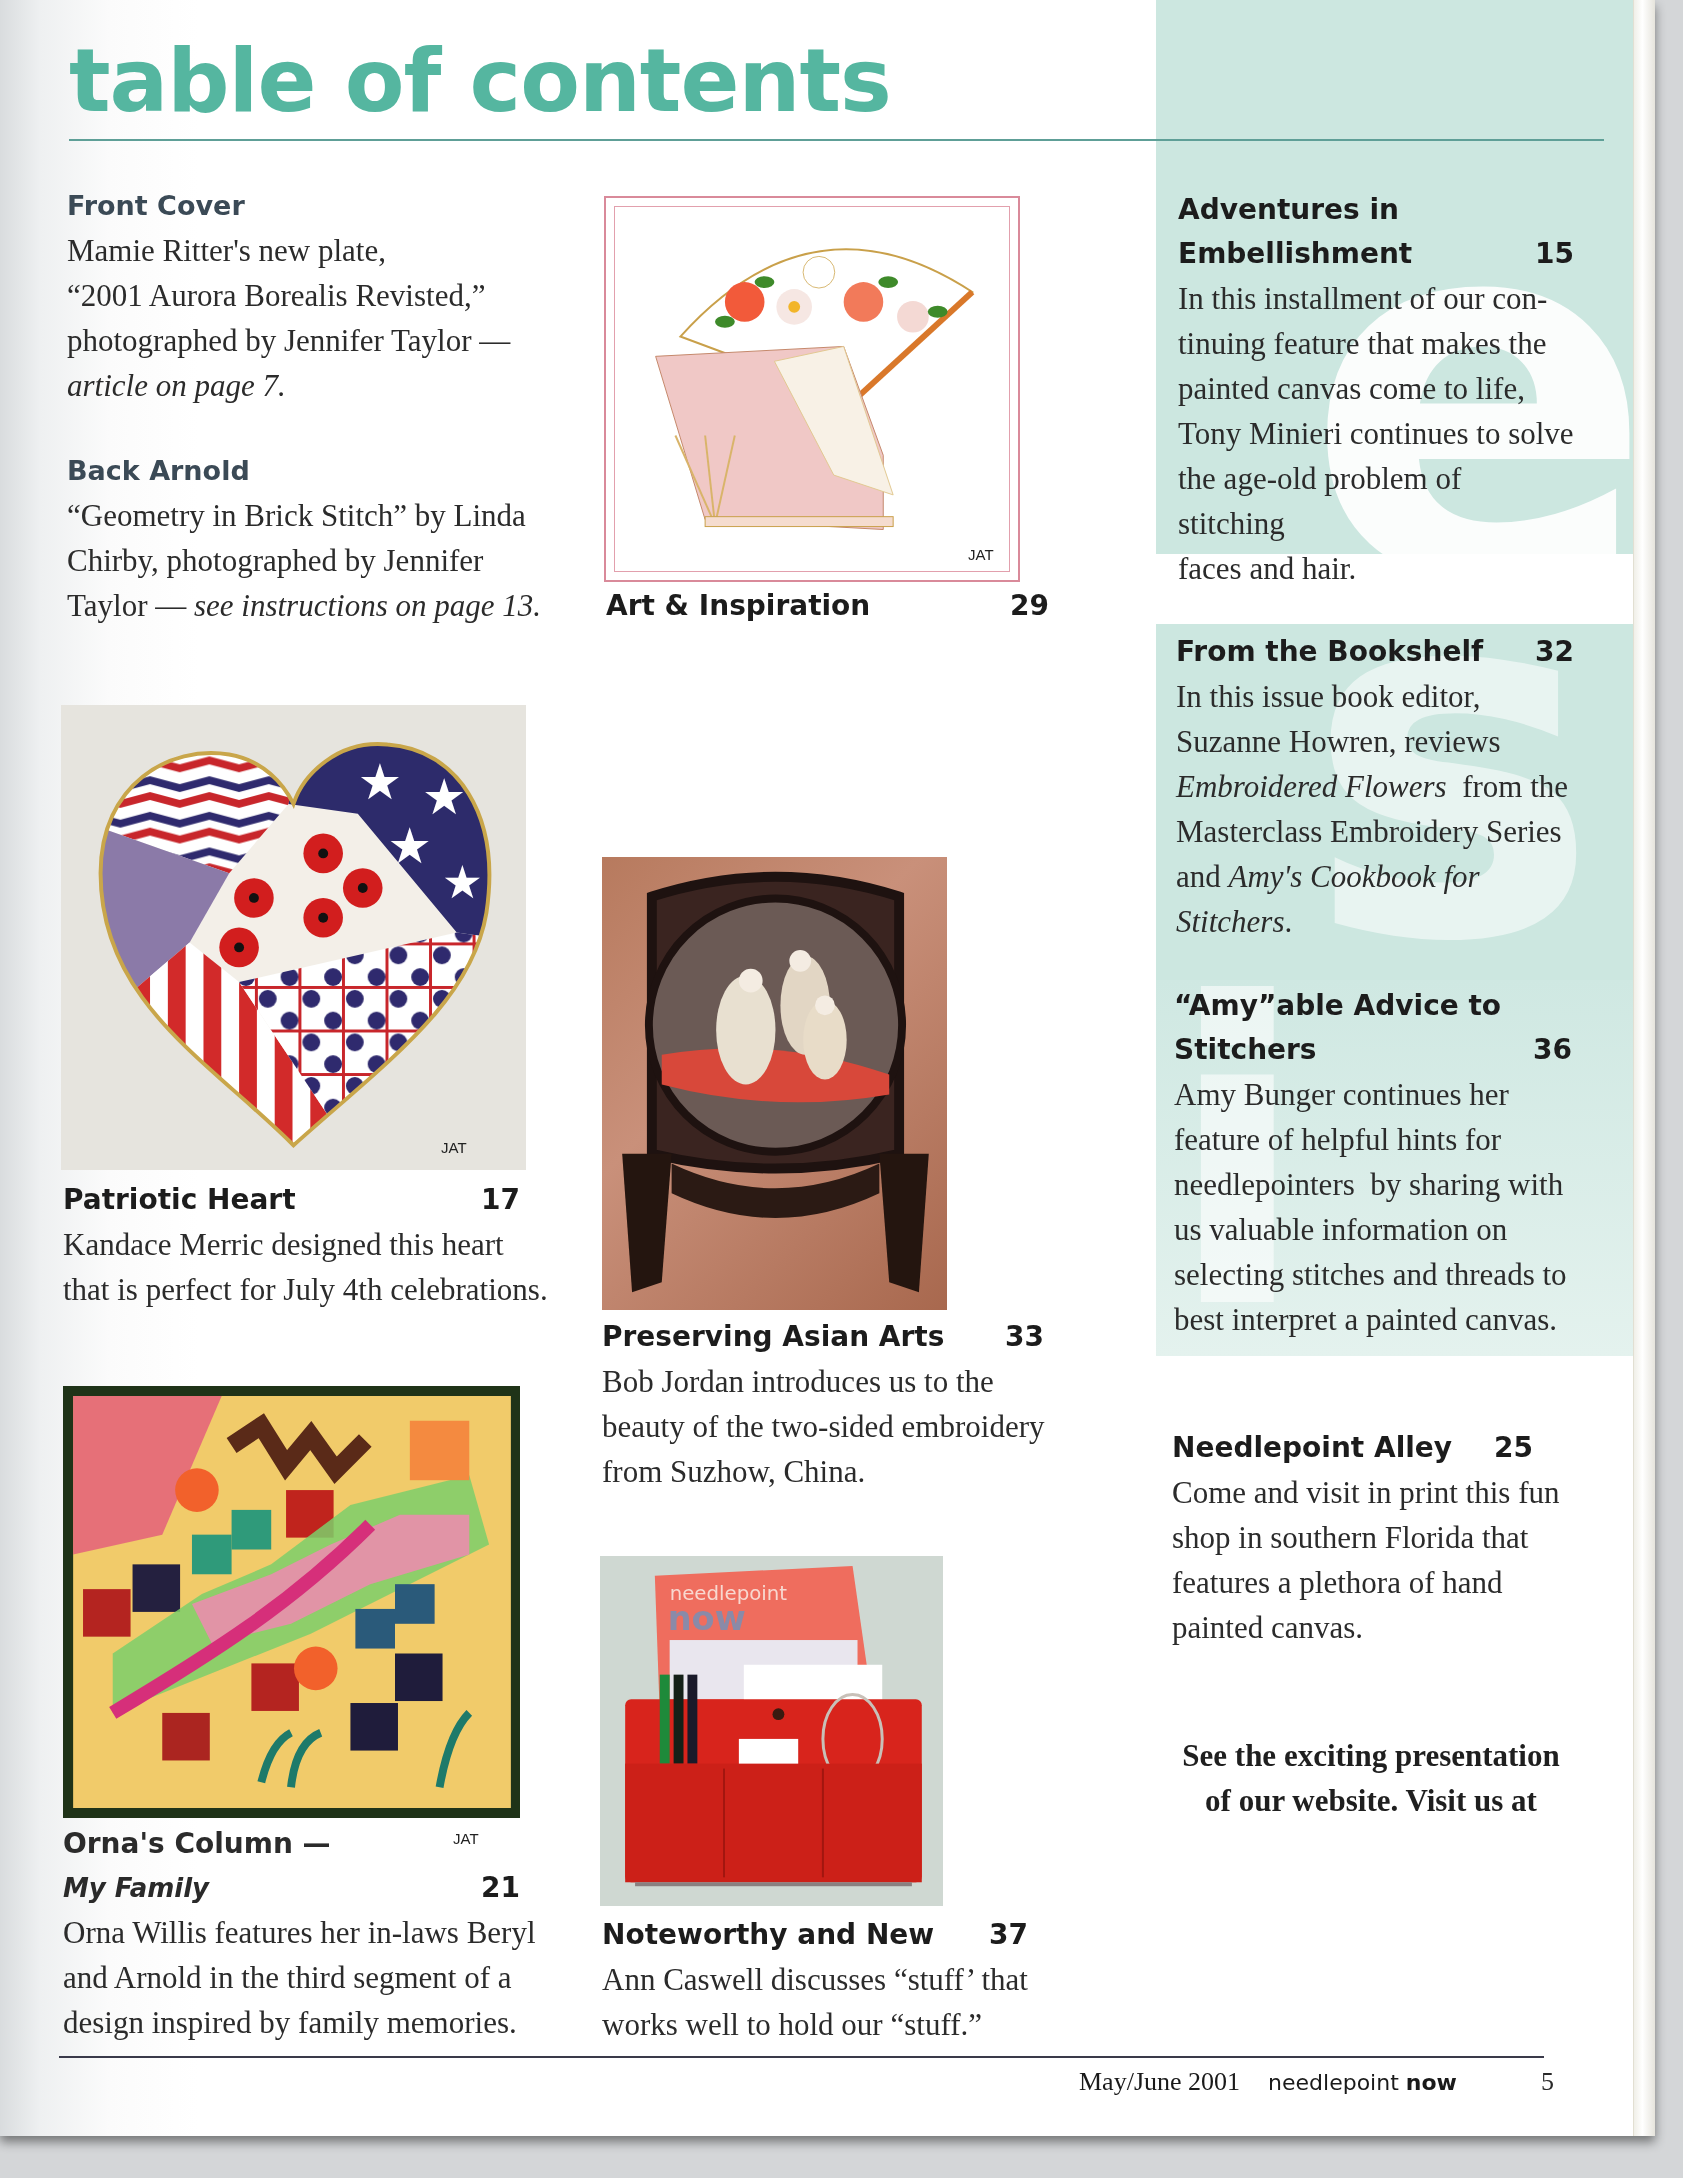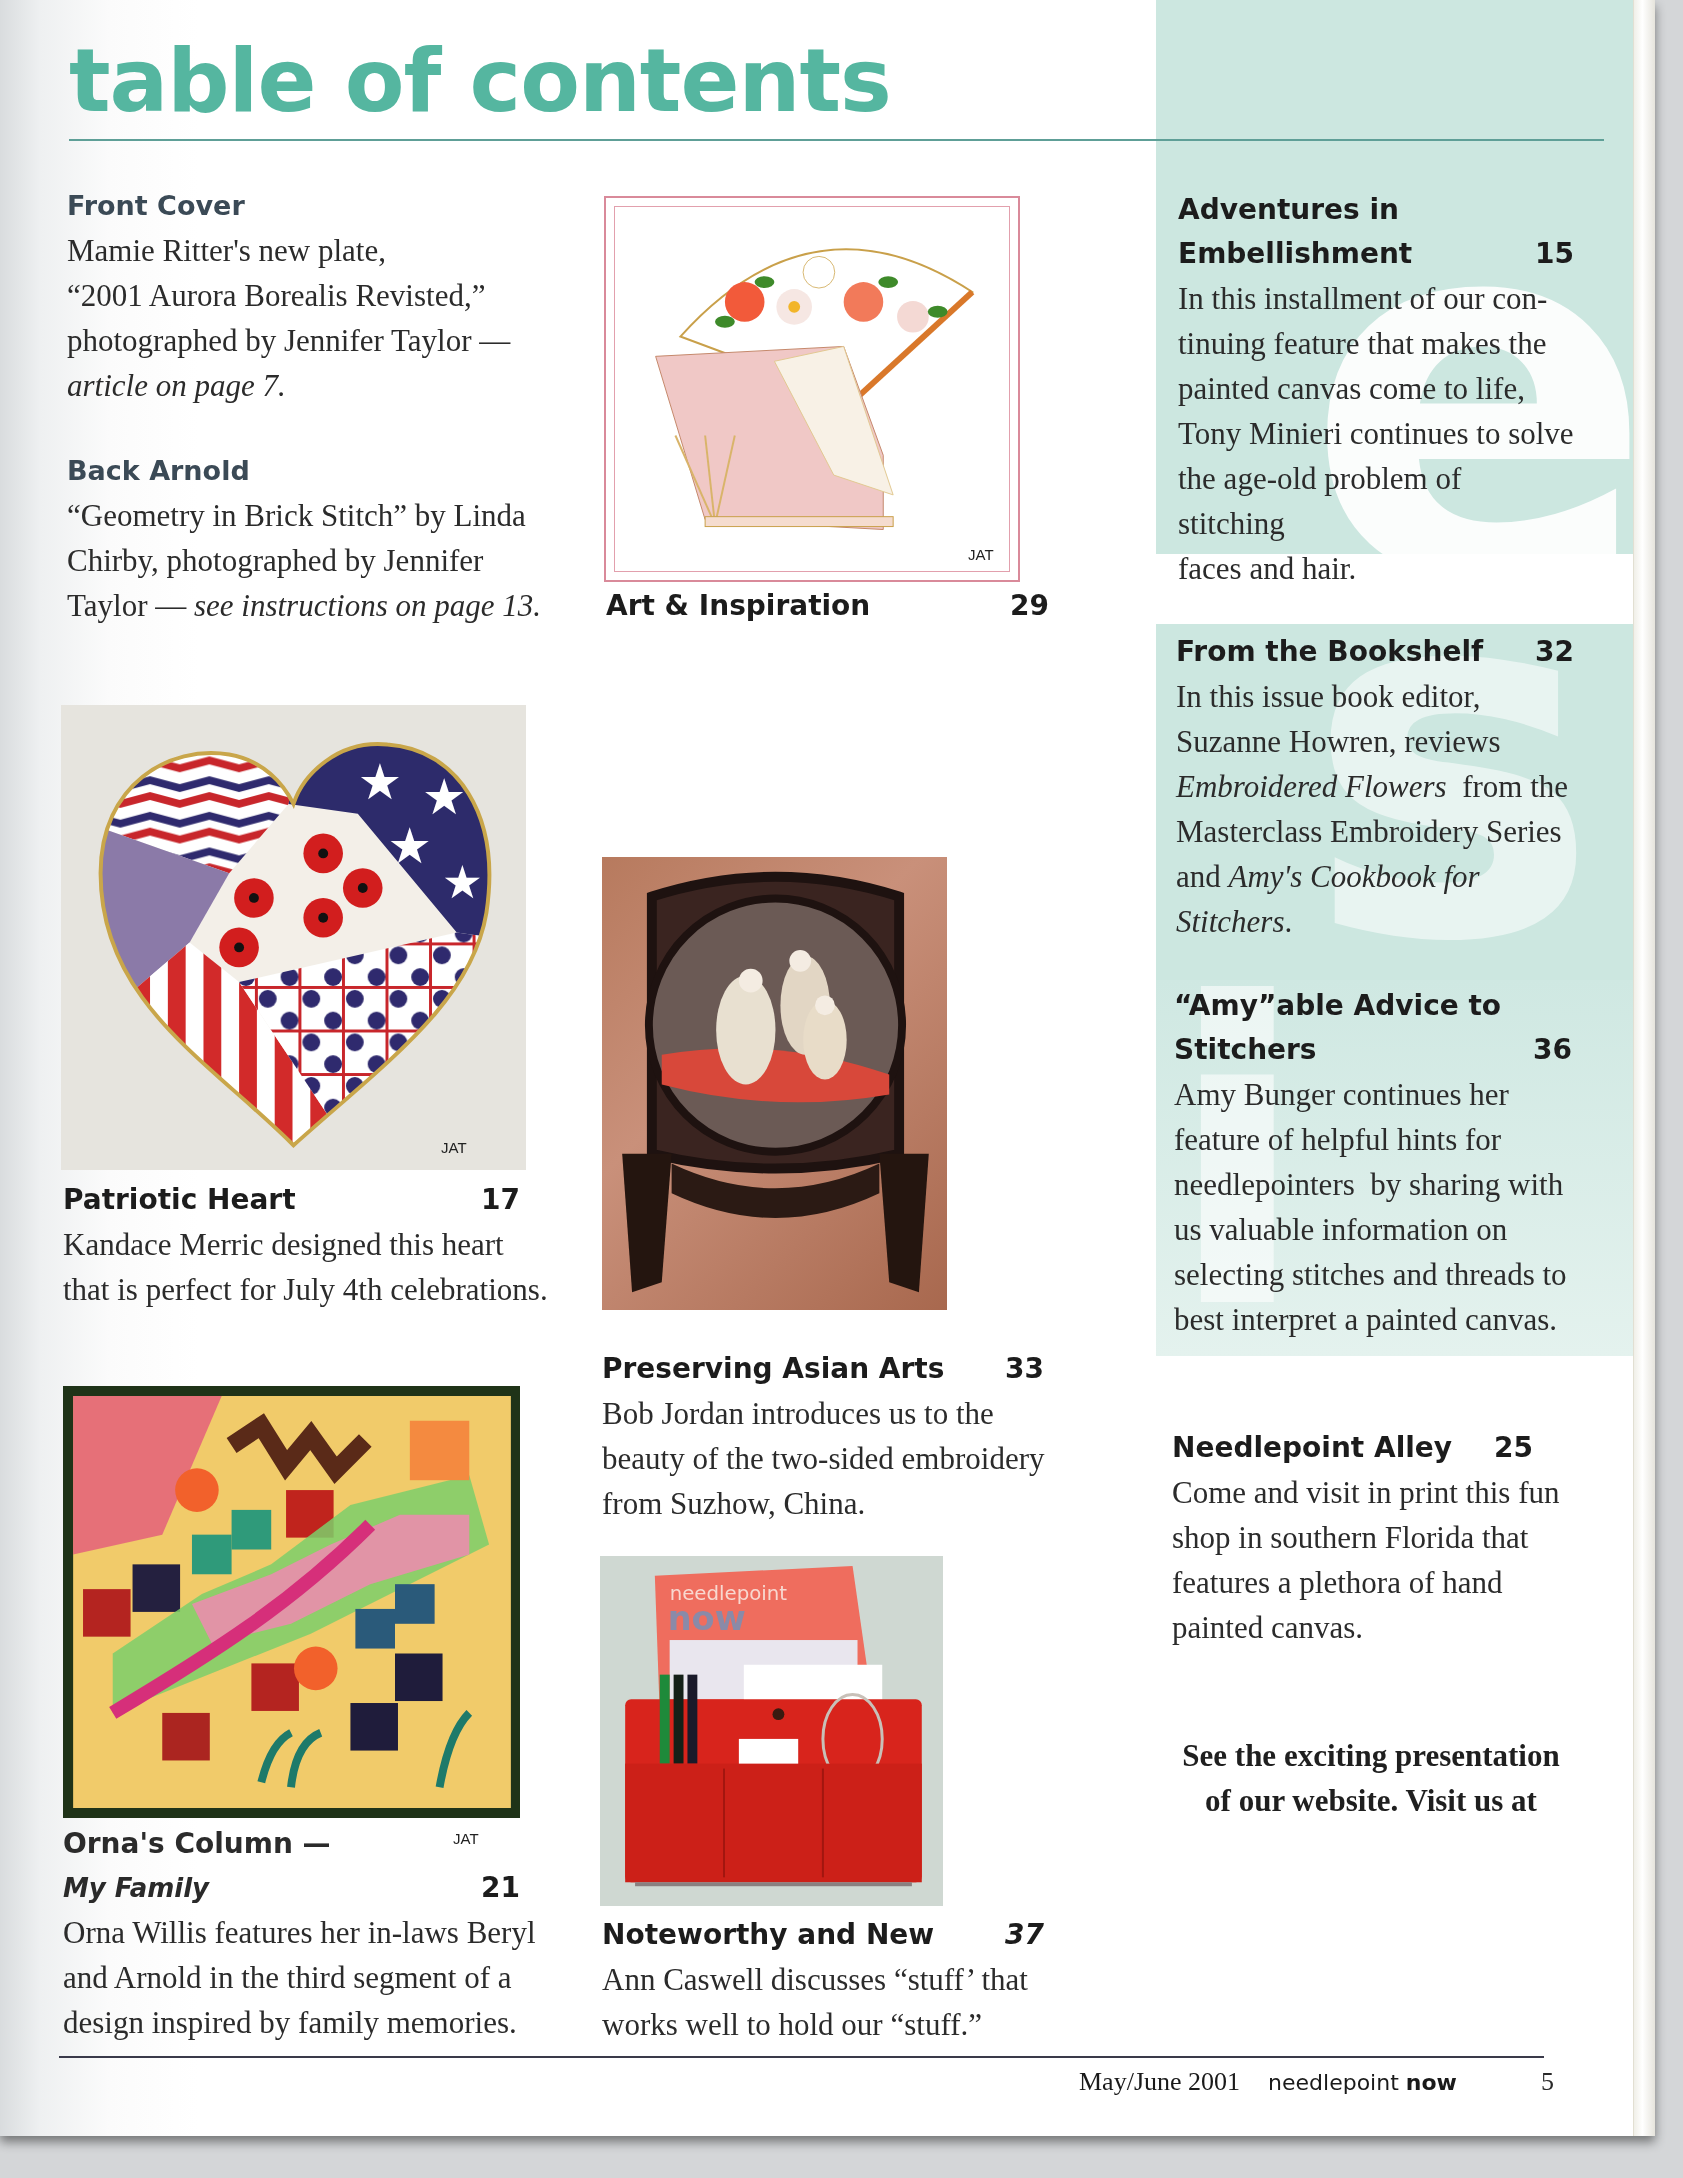--- a/index.html
+++ b/index.html
@@ -257,21 +257,21 @@
         <circle cx="225" cy="150" r="10" fill="#f4ece2"></circle>
       <path d="M20 300 L70 300 L60 430 L30 440 Z" fill="#24150f"></path>
         <path d="M280 300 L330 300 L320 440 L290 430 Z" fill="#24150f"></path>
       <path d="M70 310 Q175 360 280 310 L280 340 Q175 390 70 340 Z" fill="#2b1a14"></path>
     </svg>
   </div>
 
   <div class="entry" style="left:602px;top:1315px;width:450px;">
     <div class="entry-head">
       <span>Preserving Asian Arts</span>
-      <span class="page-num" style="margin-right:8px;margin-top:32px;">33</span>
+      <span class="page-num" style="margin-right:8px;">33</span>
     </div>
     <div class="entry-body">
       <div>Bob Jordan introduces us to the</div>
       <div>beauty of the two-sided embroidery</div>
       <div>from Suzhow, China.</div>
     </div>
   </div>
 
   <div class="figure" style="left:600px;top:1556px;width:343px;height:350px;background:#cfd8d2;">
     <svg width="343" height="350" viewBox="0 0 346 354">
@@ -290,21 +290,21 @@
       <line x1="125" y1="215" x2="125" y2="325" stroke="#a2160f" stroke-width="2"></line>
         <line x1="225" y1="215" x2="225" y2="325" stroke="#a2160f" stroke-width="2"></line>
       <circle cx="180" cy="160" r="6" fill="#3a1a10"></circle>
       <rect x="35" y="330" width="280" height="4" fill="#8a8080"></rect>
     </svg>
   </div>
 
   <div class="entry" style="left:602px;top:1913px;width:450px;">
     <div class="entry-head">
       <span>Noteworthy and New</span>
-      <span class="page-num" style="margin-right:8px;font-style:italic;">37</span>
+      <span class="page-num" style="margin-right:24px;">37</span>
     </div>
     <div class="entry-body">
       <div>Ann Caswell discusses “stuff’ that</div>
       <div>works well to hold our “stuff.”</div>
     </div>
   </div>
 
   <div class="entry" style="left:1178px;top:188px;width:396px;">
     <div class="entry-head">Adventures in</div>
     <div class="entry-head">

